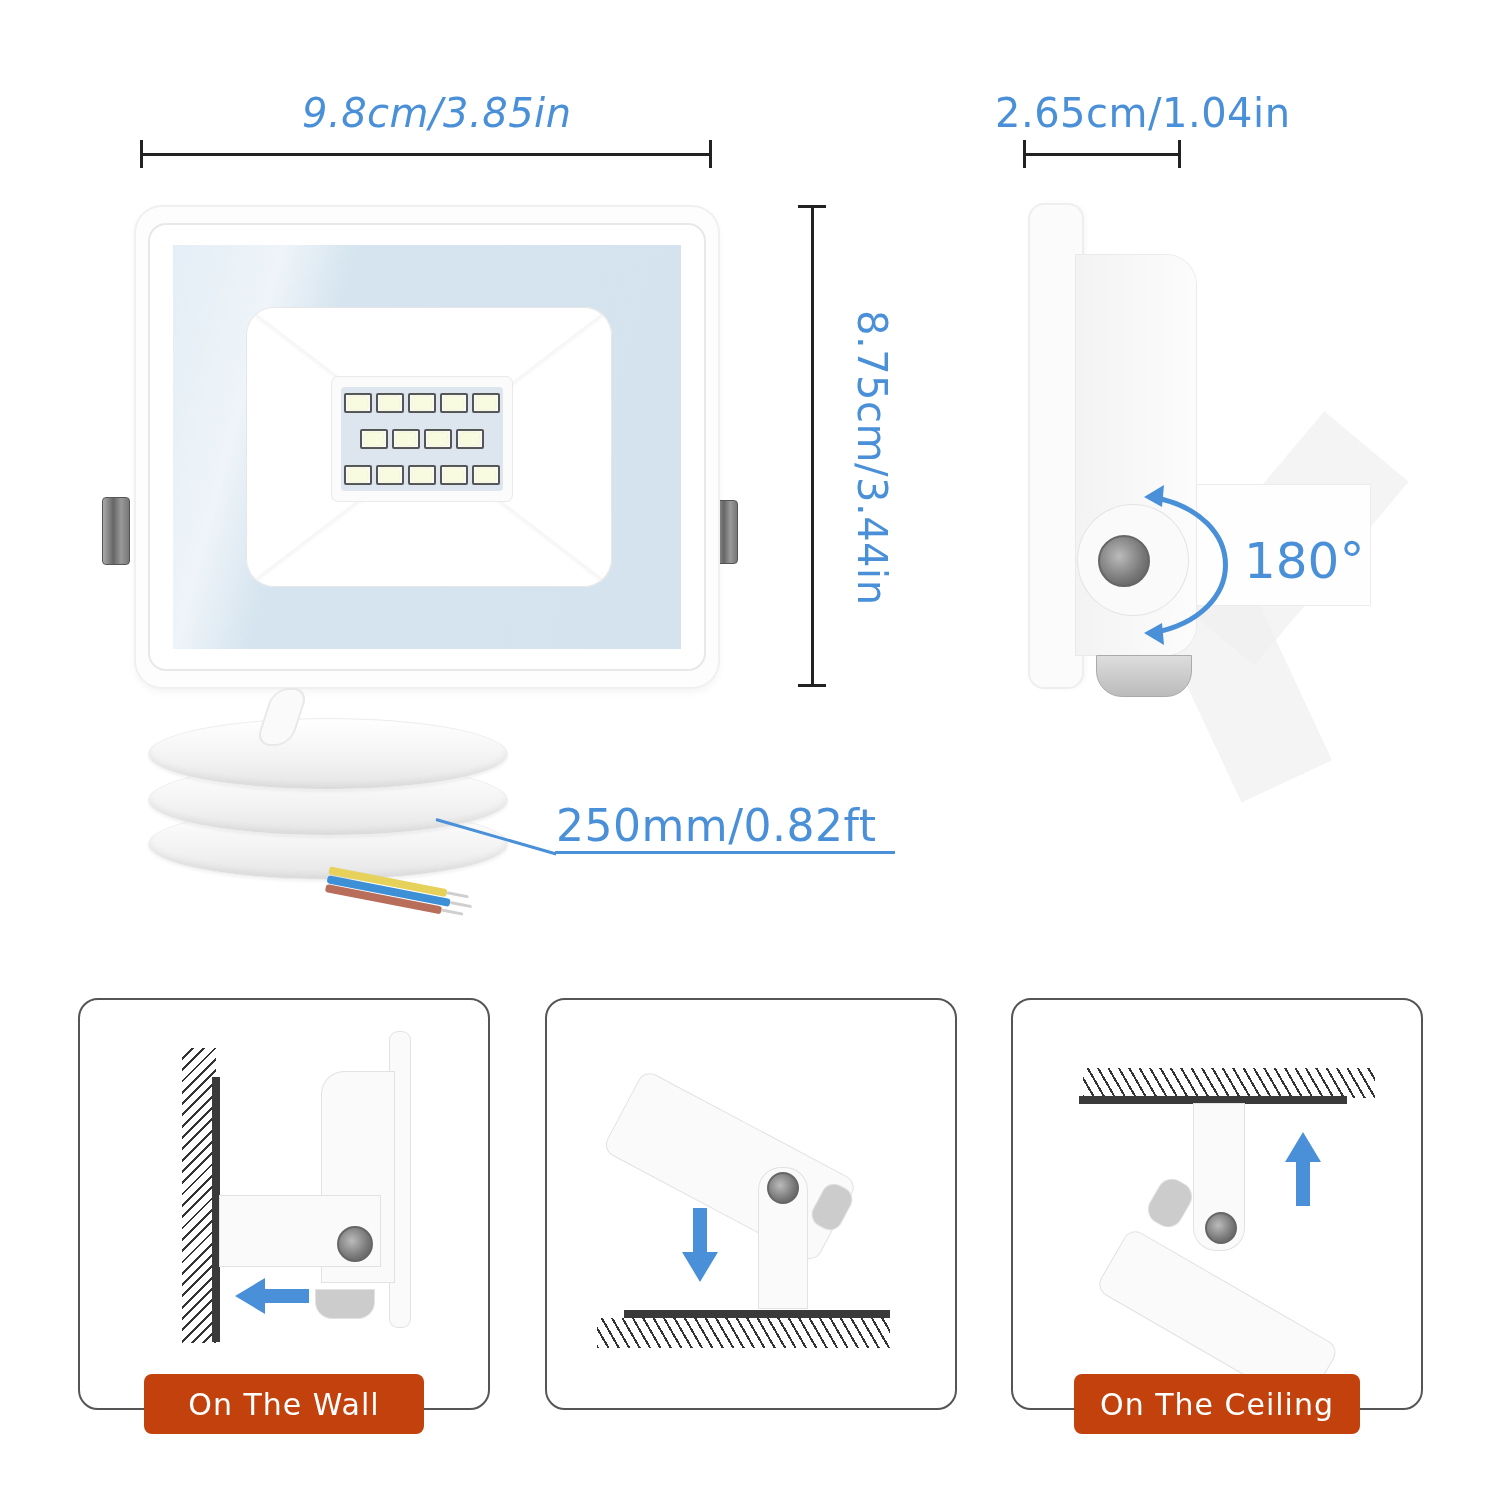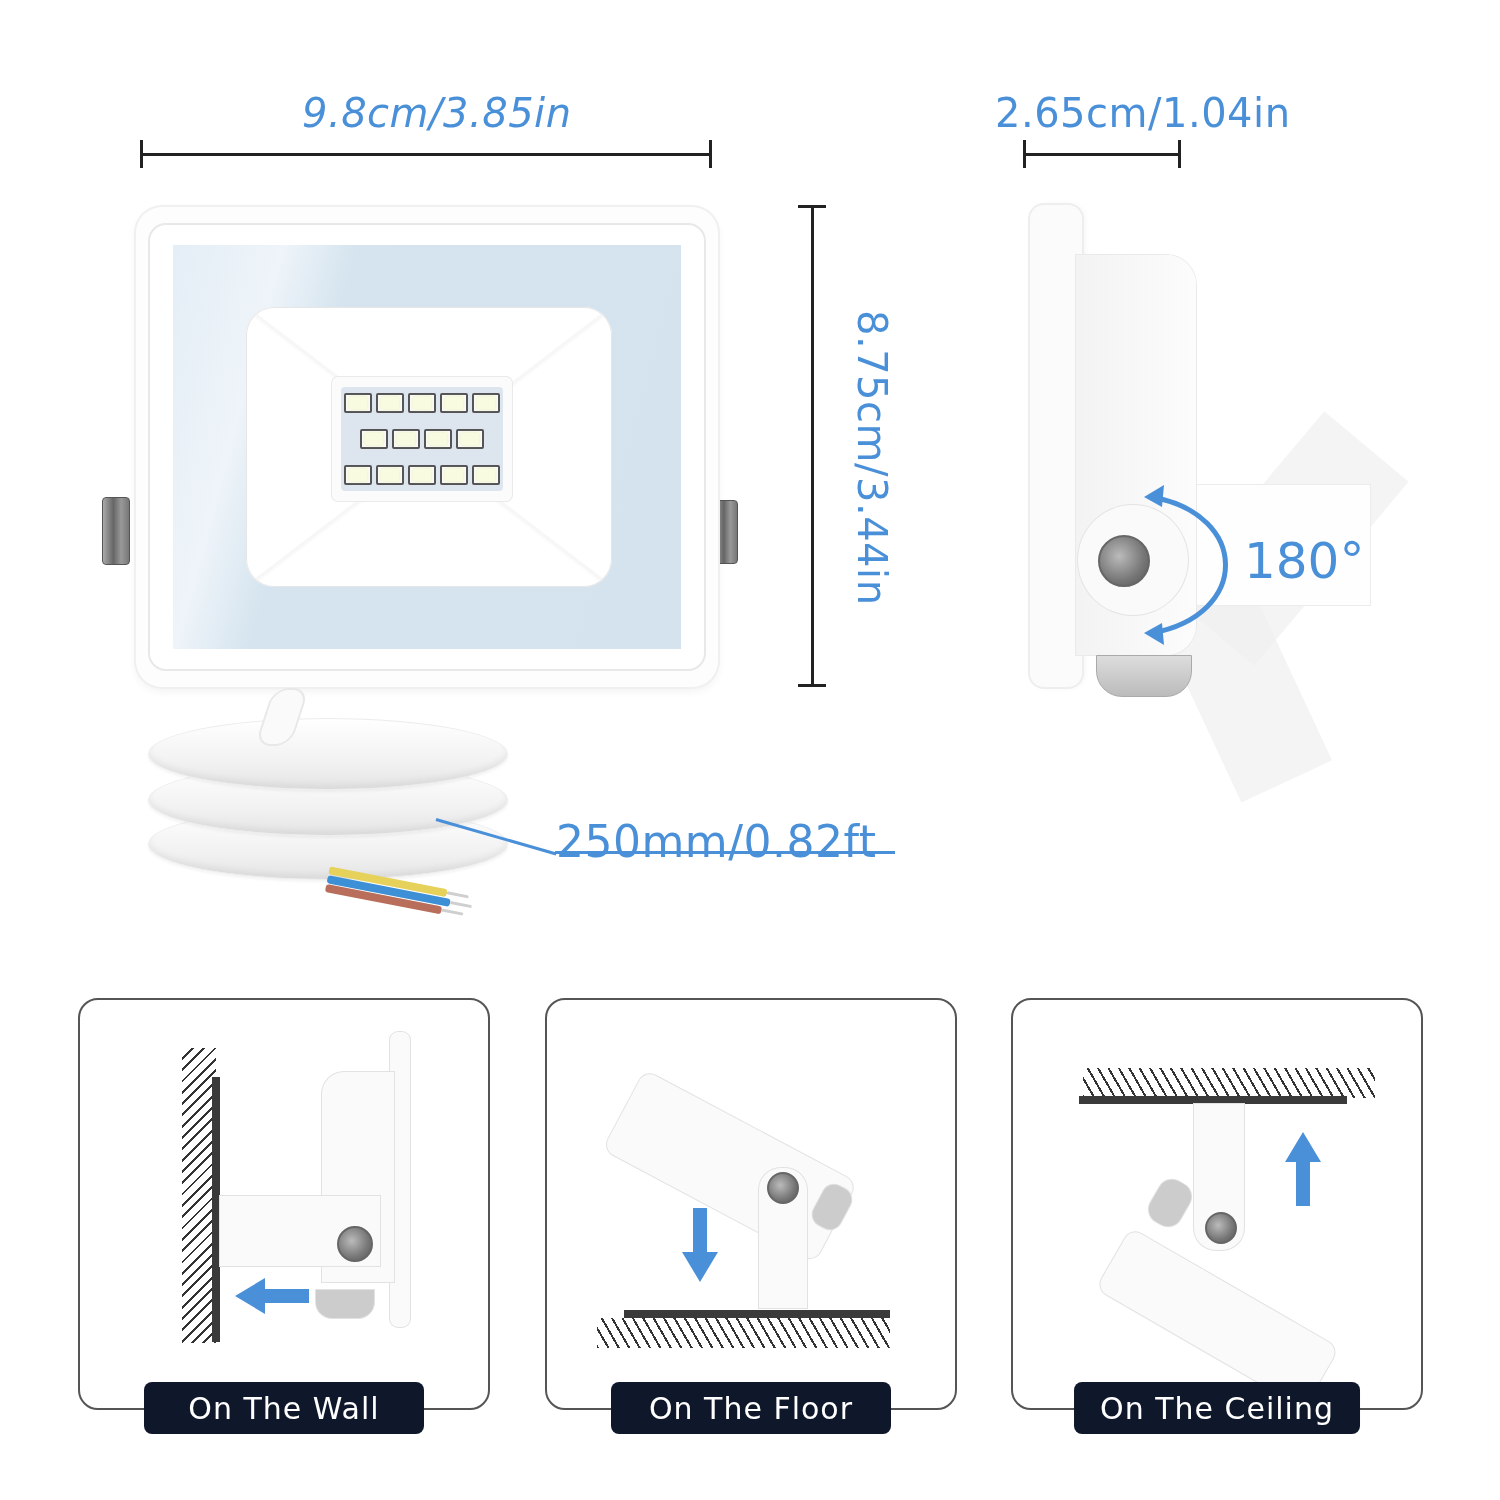--- a/index.html
+++ b/index.html
@@ -87,21 +87,21 @@
   .side .hinge { position: absolute; left: 58px; top: 300px; width: 110px; height: 110px; background: #fafafa; border-radius: 50%; box-shadow: 0 0 0 1px #e4e4e4; }
   .screw { position: absolute; border-radius: 50%; background: radial-gradient(circle at 40% 40%, #bbb, #777 60%, #555); border: 2px solid #666; }
 
   .arc-wrap { position: absolute; left: 1140px; top: 485px; width: 95px; height: 160px; }
   .deg-label { position: absolute; left: 1244px; top: 532px; color: #4a90d9; font-size: 50px; font-family: "DejaVu Sans", sans-serif; }
 
   
   .card { position: absolute; top: 998px; width: 412px; height: 412px; border: 2px solid #555; border-radius: 20px; background: #fff; }
   .card-badge {
     position: absolute; bottom: -26px; left: 50%; transform: translateX(-50%);
-    height: 52px; padding: 0 26px; min-width: 280px; background: #0f172a; color: #fff;
+    height: 60px; padding: 0 26px; min-width: 280px; background: #c2410c; color: #fff;
     border-radius: 8px; font-size: 30px; letter-spacing: 1px;
     display: flex; align-items: center; justify-content: center;
     font-family: "DejaVu Sans", sans-serif; white-space: nowrap;
   }
   .hatch-v {
     position: absolute;
     background: repeating-linear-gradient(-45deg, #333 0 2px, transparent 2px 8px);
   }
   .hatch-h {
     position: absolute;
@@ -168,21 +168,21 @@
   <div class="ring" style="top:30px;"></div>
   <div class="stem"></div>
   <div class="wire-end">
     <div class="wire" style="background:#e6d25a; width:120px;"></div>
     <div class="wire" style="background:#3d8fd6; width:125px;"></div>
     <div class="wire" style="background:#b86e5a; width:118px;"></div>
   </div>
 </div>
 <div class="leader-diag"></div>
 <div class="leader-h"></div>
-<div class="dim-label" style="left:556px; top:800px; font-size:44px;margin-top:16px;">250mm/0.82ft</div>
+<div class="dim-label" style="left:556px; top:800px; font-size:44px;">250mm/0.82ft</div>
 
 <div class="side">
   <div class="ghost1"></div>
   <div class="ghost2"></div>
   <div class="arm"></div>
   <div class="plate"></div>
   <div class="body"></div>
   <div class="gland"></div>
   <div class="hinge"></div>
   <div class="screw" style="left:78px; top:330px; width:52px; height:52px;"></div>
@@ -211,21 +211,20 @@
 <div class="card" style="left:545px;">
   <div class="lamp-part" style="left:98px; top:70px; width:240px; height:90px; border-radius:12px; transform: rotate(28deg); transform-origin: left top;"></div>
   <div class="lamp-part" style="left:212px; top:168px; width:48px; height:140px; border-radius:22px 22px 0 0;"></div>
   <div class="screw" style="left:220px; top:172px; width:32px; height:32px;"></div>
   <div class="lamp-part" style="left:270px; top:185px; width:30px; height:44px; background:#ccc; border-radius:12px; transform:rotate(28deg);"></div>
   <svg class="arrow" style="left:135px; top:208px;" width="36" height="74" viewBox="0 0 36 74">
     <polygon points="18,74 0,44 11,44 11,0 25,0 25,44 36,44" fill="#4a90d9"></polygon>
   </svg>
   <div class="surface" style="left:77px; top:310px; width:266px; height:8px;"></div>
   <div class="hatch-h" style="left:50px; top:318px; width:293px; height:30px;"></div>
-  <div class="card-badge">On The Floor</div>
 </div>
 
 <div class="card" style="left:1011px;">
   <div class="hatch-h" style="left:70px; top:68px; width:292px; height:30px;"></div>
   <div class="surface" style="left:66px; top:96px; width:268px; height:8px;"></div>
   <div class="lamp-part" style="left:181px; top:104px; width:50px; height:146px; border-radius:0 0 22px 22px;"></div>
   <div class="lamp-part" style="left:118px; top:228px; width:240px; height:70px; border-radius:12px; transform: rotate(30deg); transform-origin: left top;"></div>
   <div class="screw" style="left:192px; top:212px; width:32px; height:32px;"></div>
   <div class="lamp-part" style="left:140px; top:180px; width:34px; height:46px; background:#ccc; border-radius:14px; transform:rotate(30deg);"></div>
   <svg class="arrow" style="left:272px; top:132px;" width="36" height="74" viewBox="0 0 36 74">

